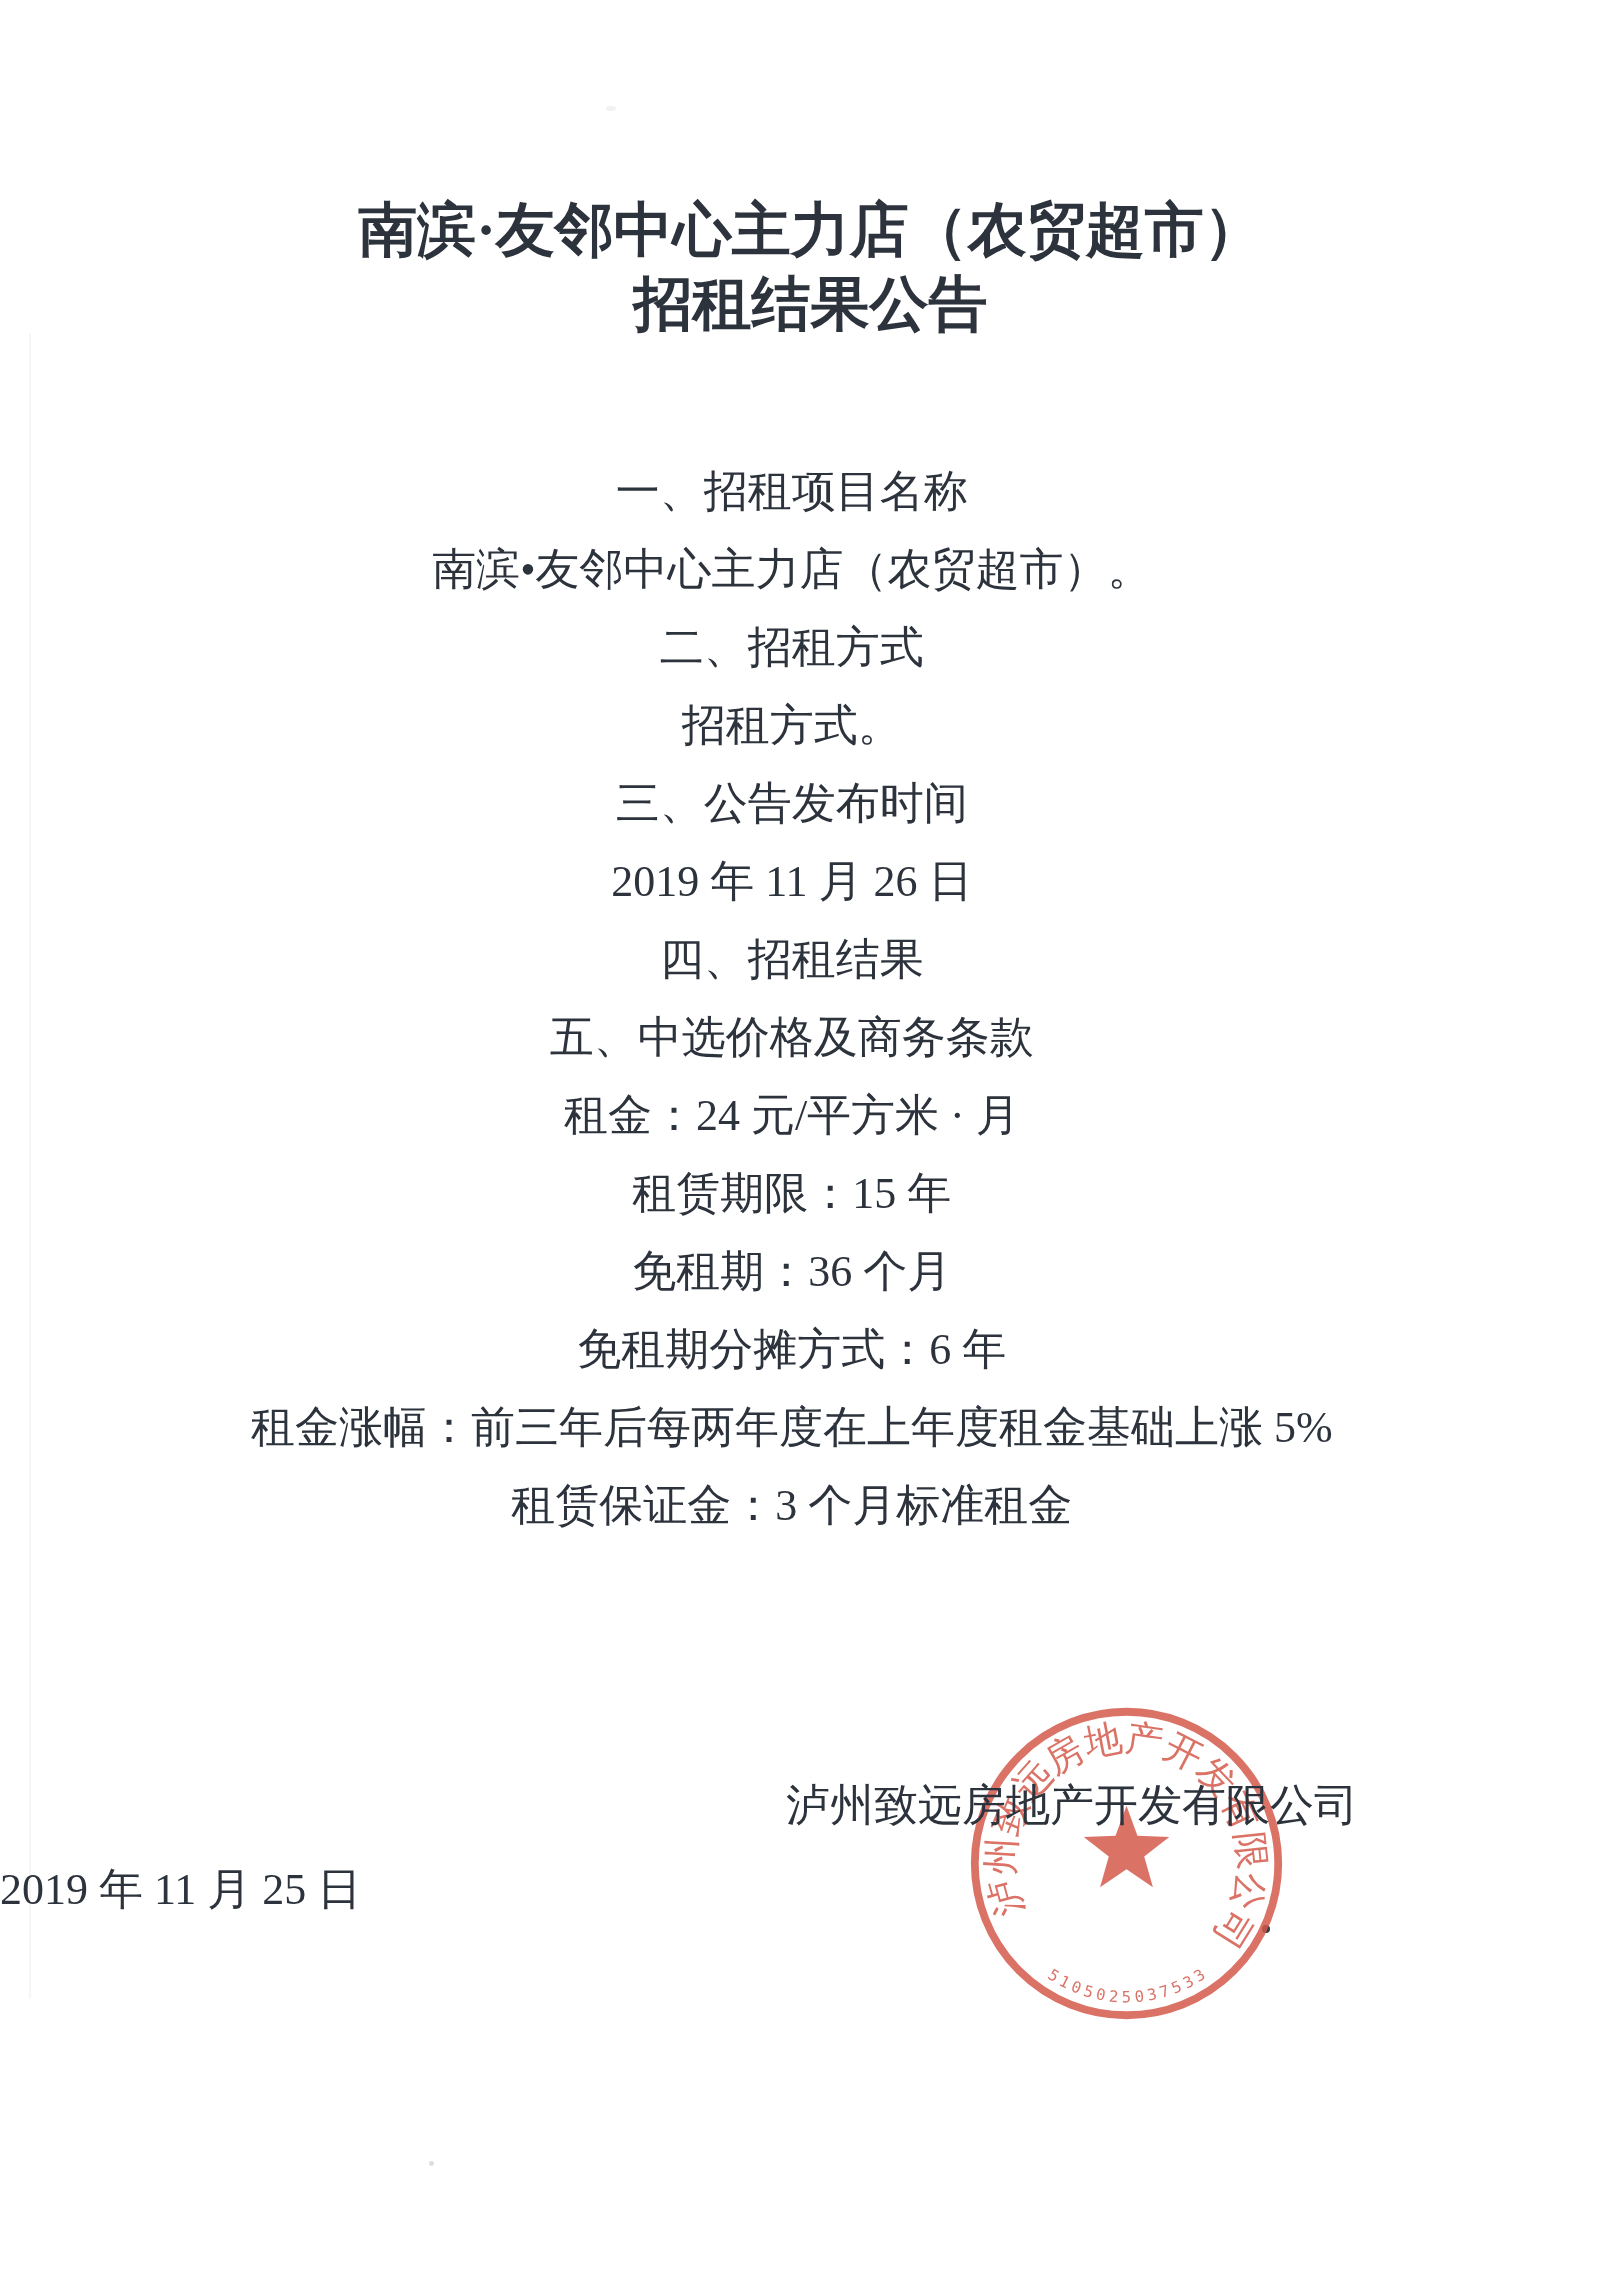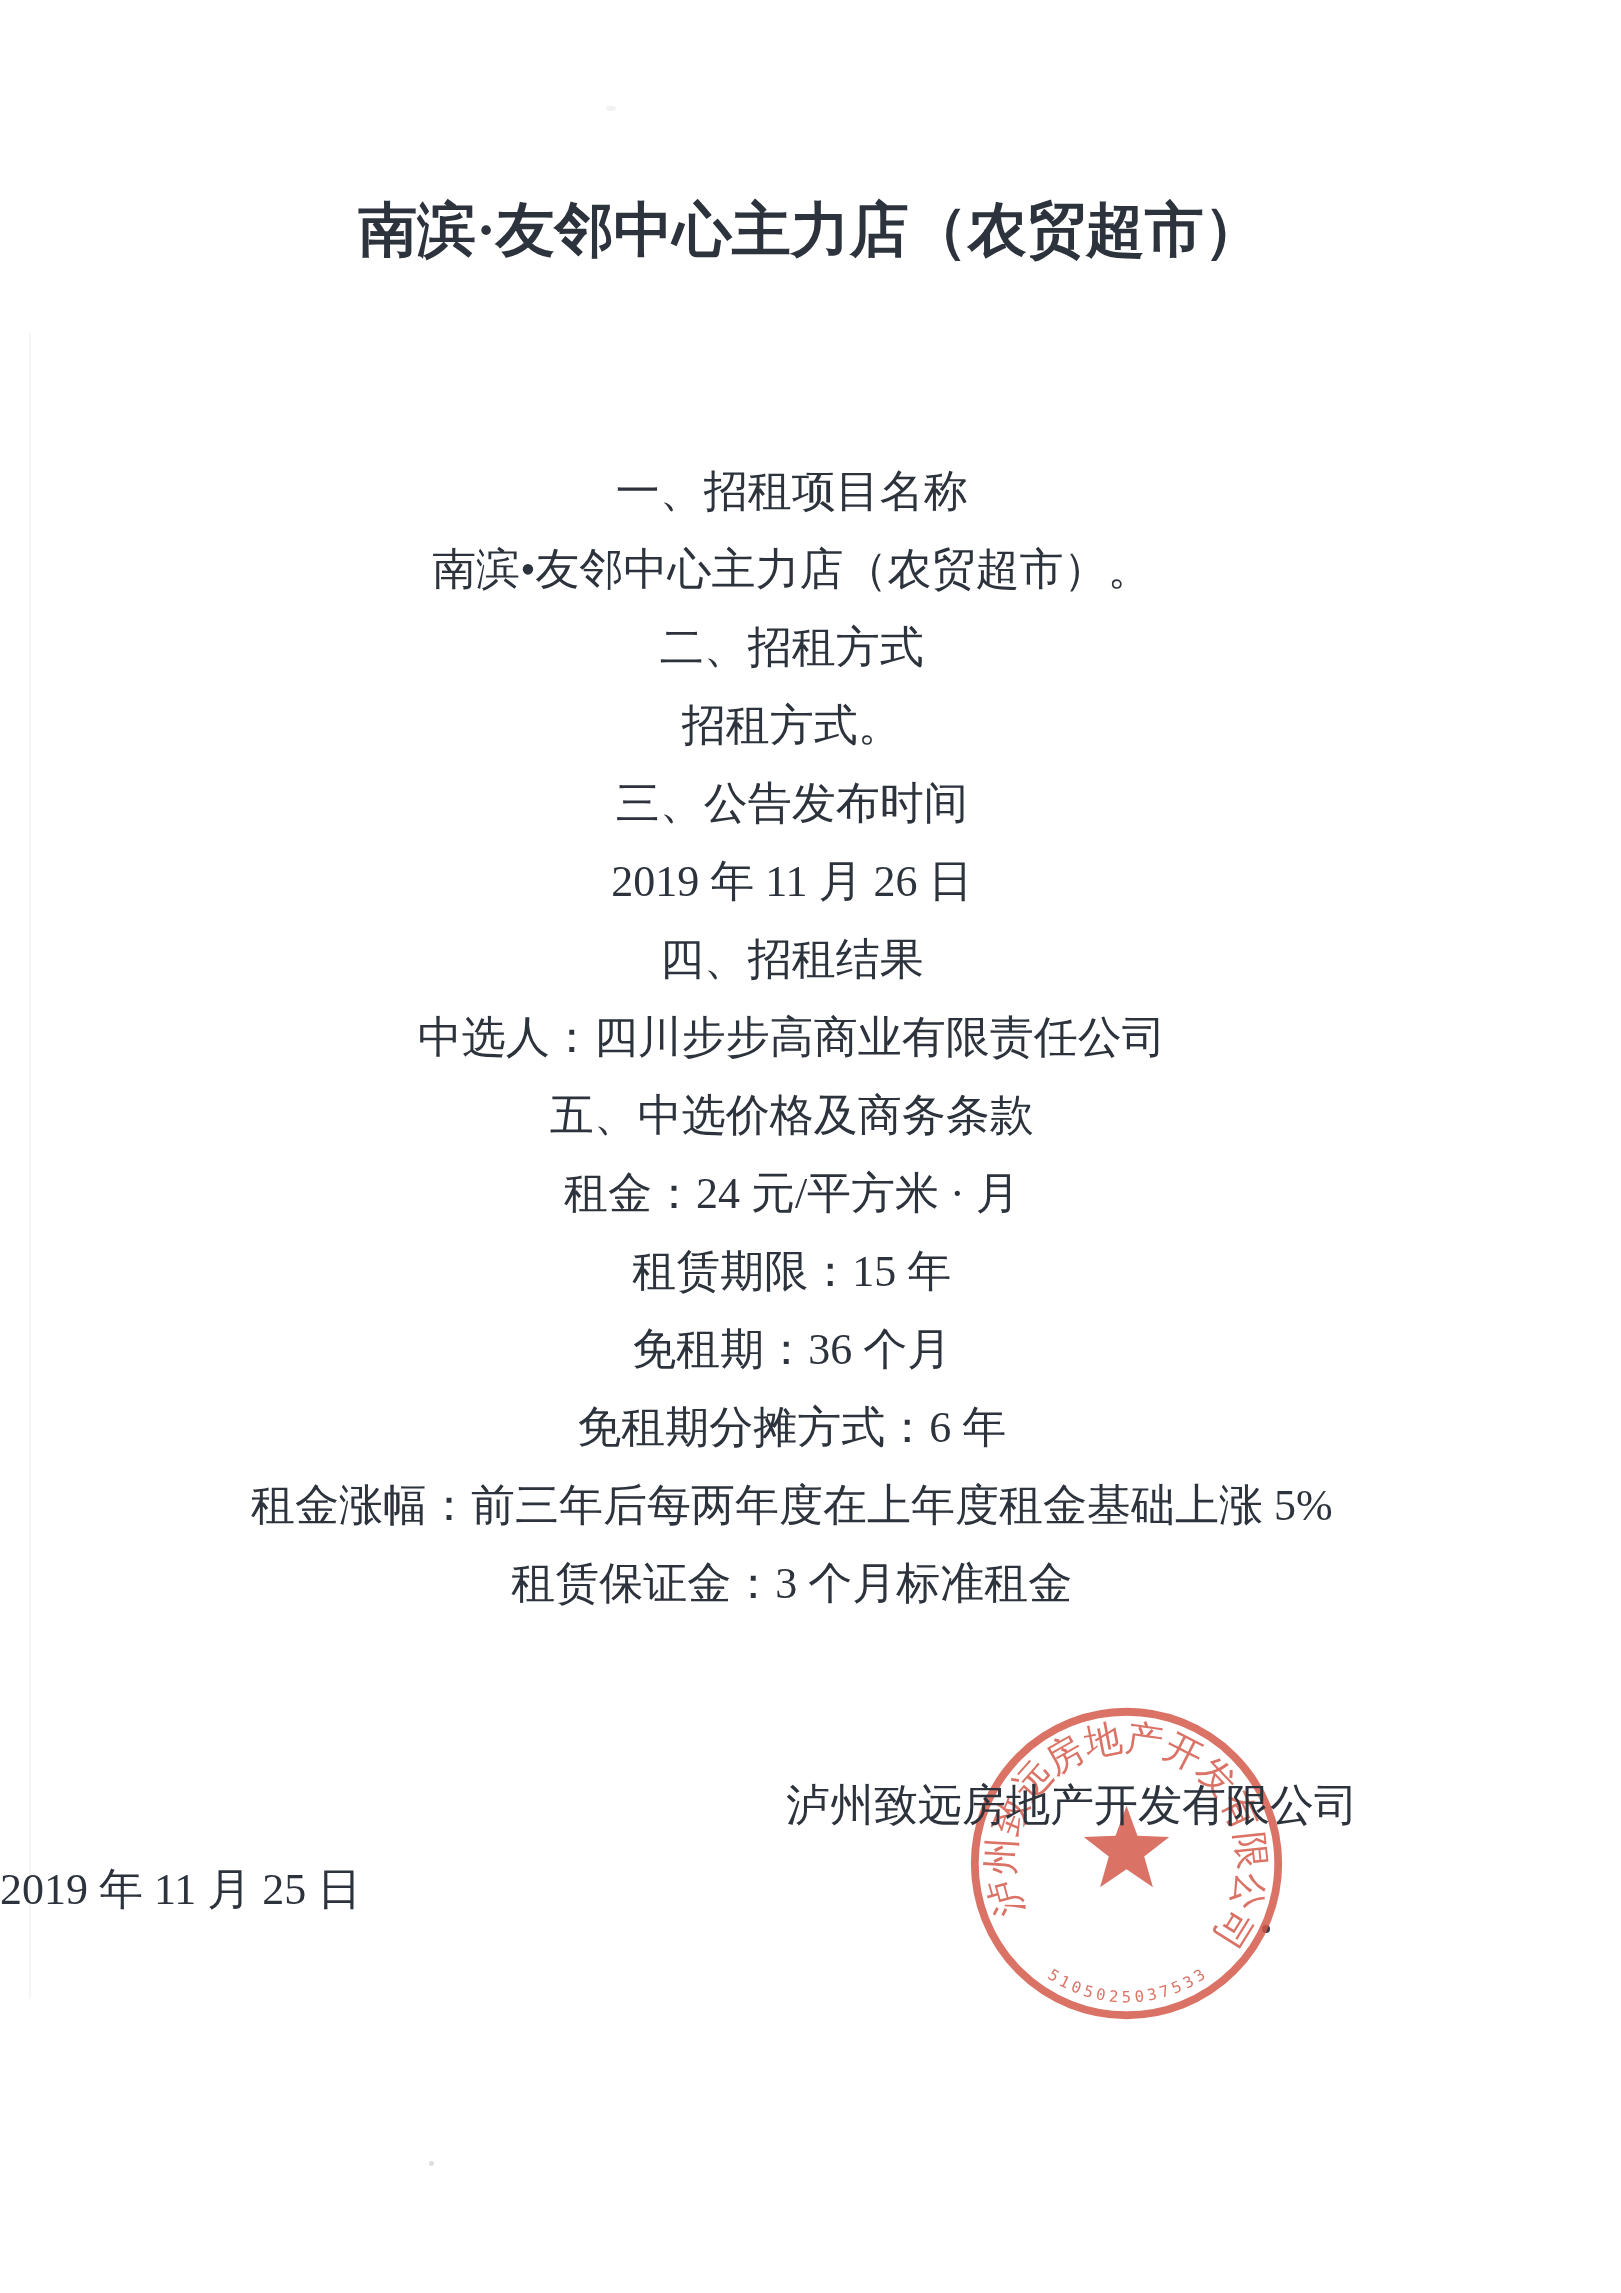--- a/index.html
+++ b/index.html
@@ -38,31 +38,31 @@
   .edge-line   { position:absolute; left:29px; top:333px; width:2px; height:1666px;
                  background:#f6f6f6; border-radius:2px; }
 </style>
 </head>
 <body>
 
 <div class="page">
 
   <div class="title">
     <div>南滨·友邻中心主力店（农贸超市）</div>
+    <div>招租结果公告</div>
   </div>
 
   <div class="doc-body">
     <div class="bline">一、招租项目名称</div>
     <div class="bline">南滨•友邻中心主力店（农贸超市）。</div>
     <div class="bline">二、招租方式</div>
     <div class="bline">招租方式。</div>
     <div class="bline">三、公告发布时间</div>
     <div class="bline">2019 年 11 月 26 日</div>
     <div class="bline">四、招租结果</div>
-    <div class="bline">中选人：四川步步高商业有限责任公司</div>
     <div class="bline">五、中选价格及商务条款</div>
     <div class="bline">租金：24 元/平方米 · 月</div>
     <div class="bline">租赁期限：15 年</div>
     <div class="bline">免租期：36 个月</div>
     <div class="bline">免租期分摊方式：6 年</div>
     <div class="bline">租金涨幅：前三年后每两年度在上年度租金基础上涨 5%</div>
     <div class="bline">租赁保证金：3 个月标准租金</div>
   </div>
 
   <svg class="seal" viewBox="0 0 330 330">

